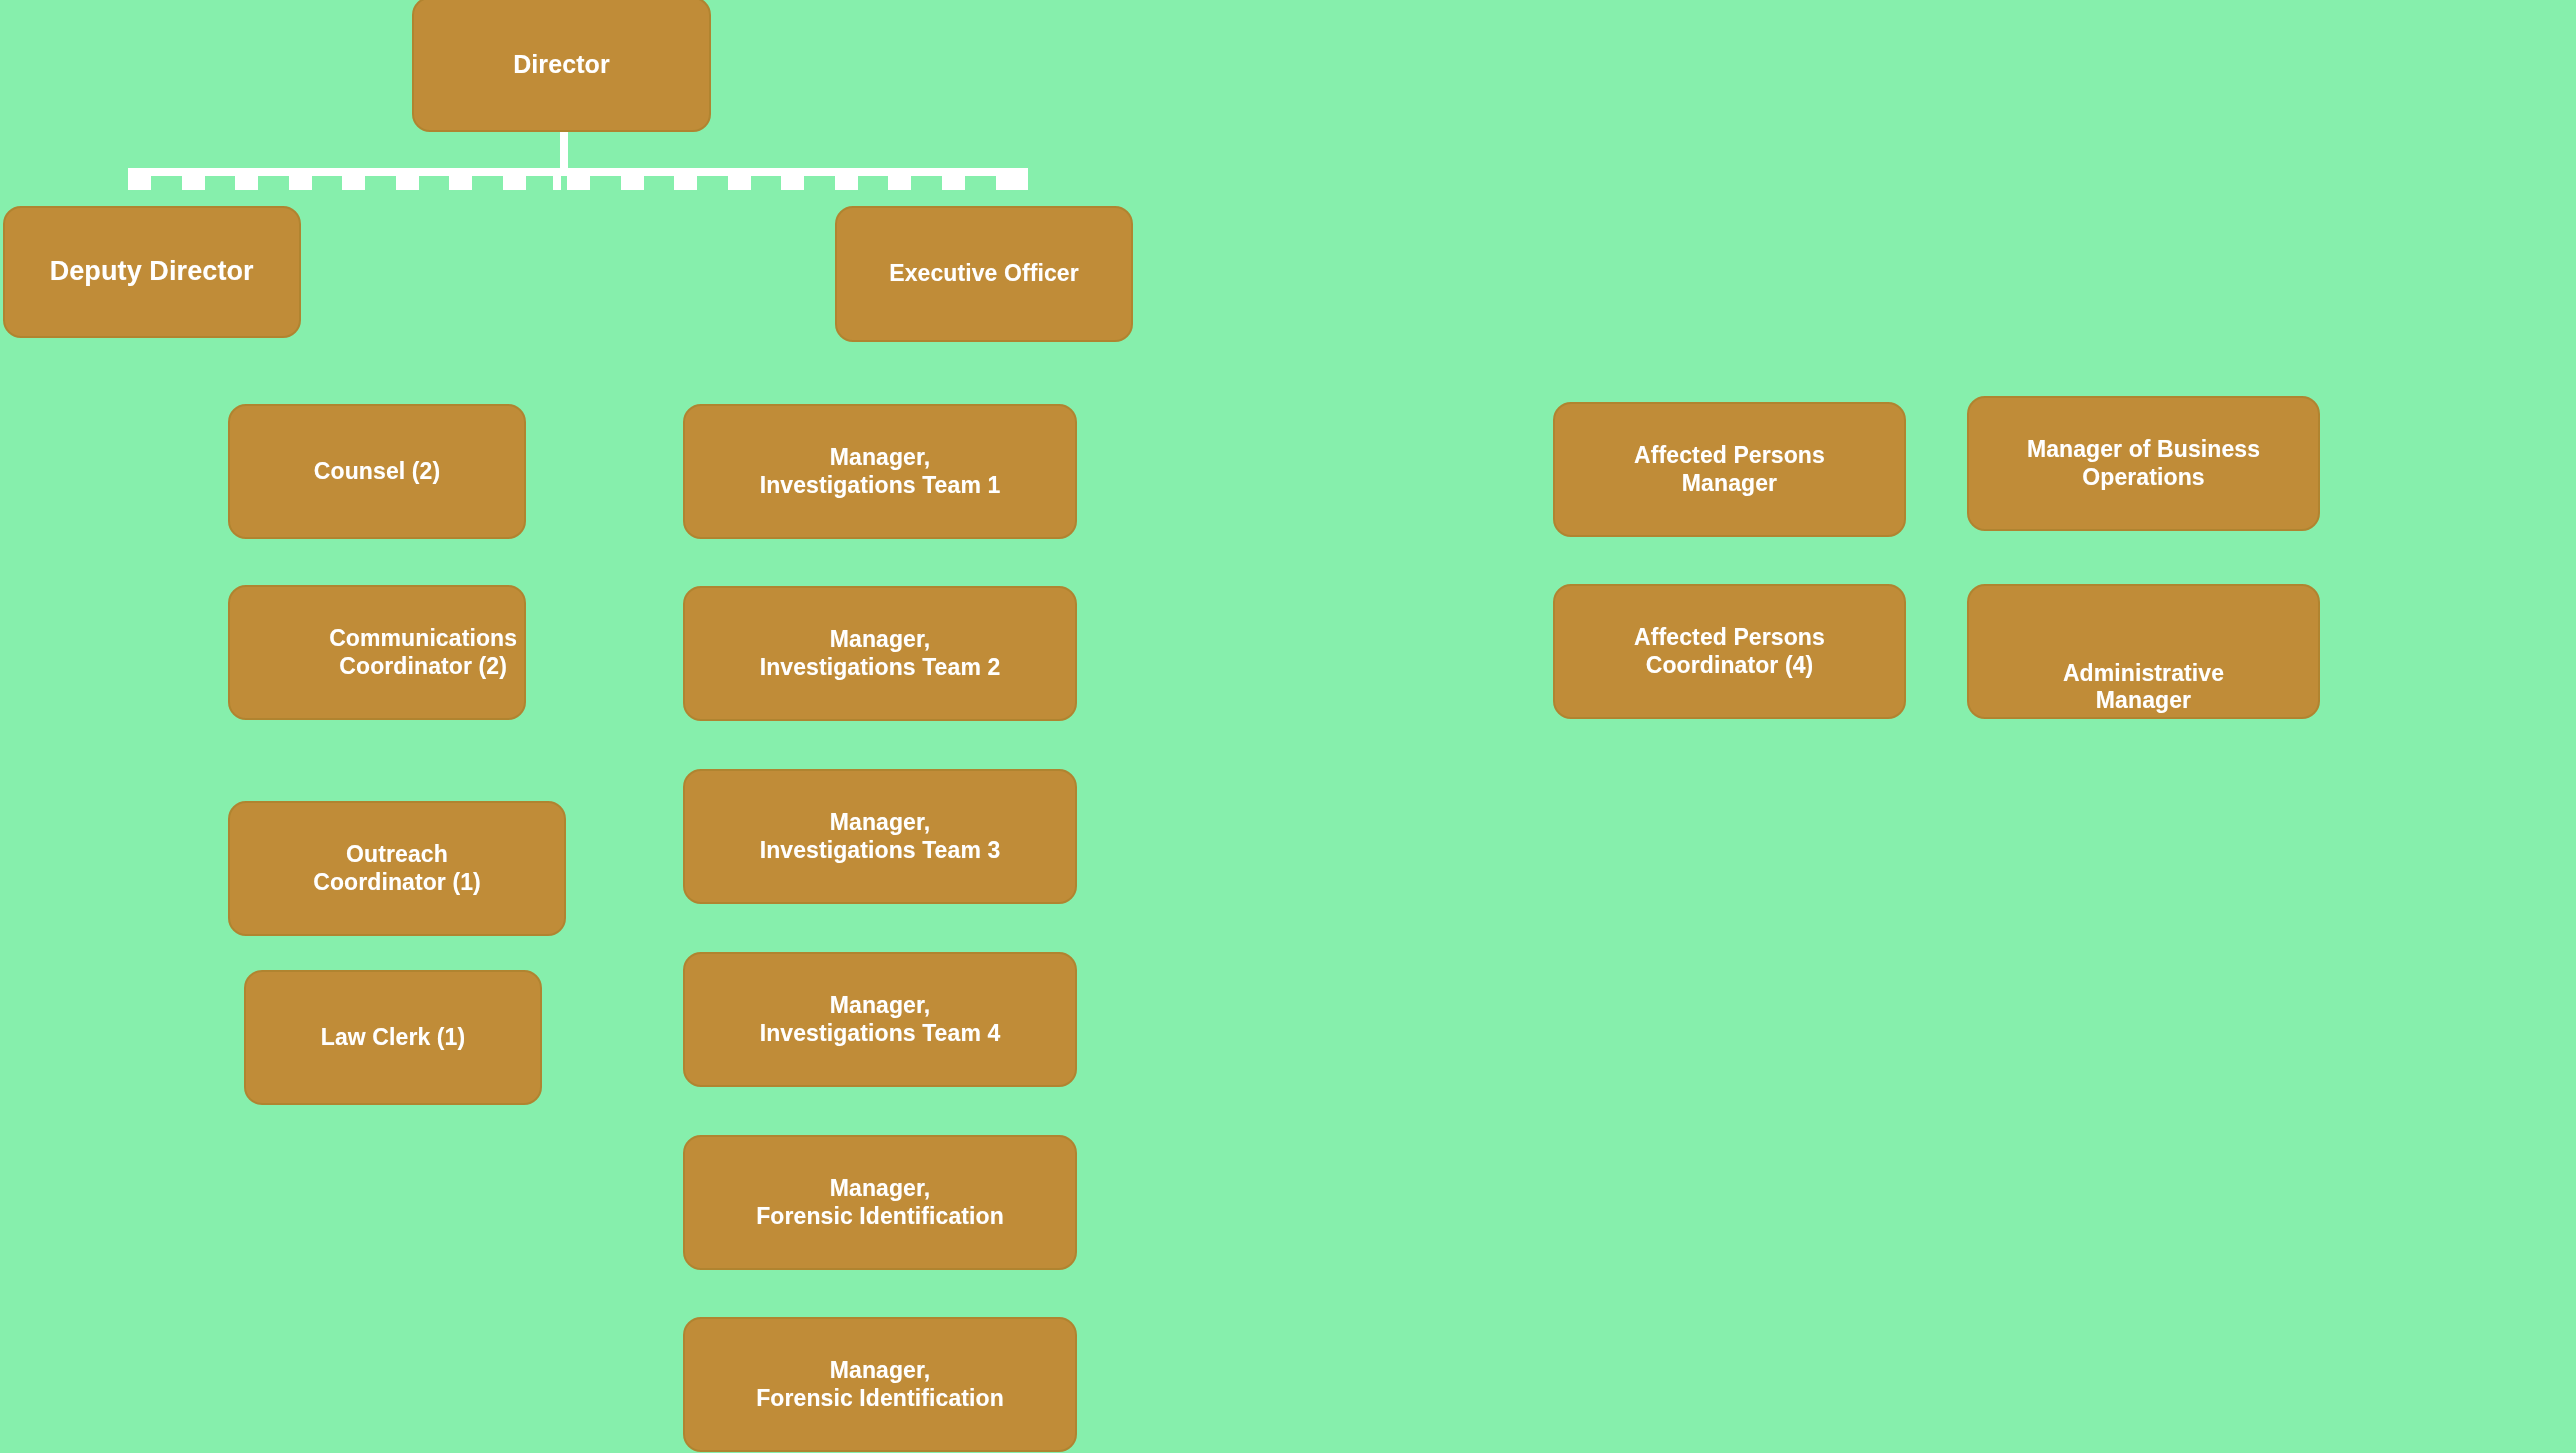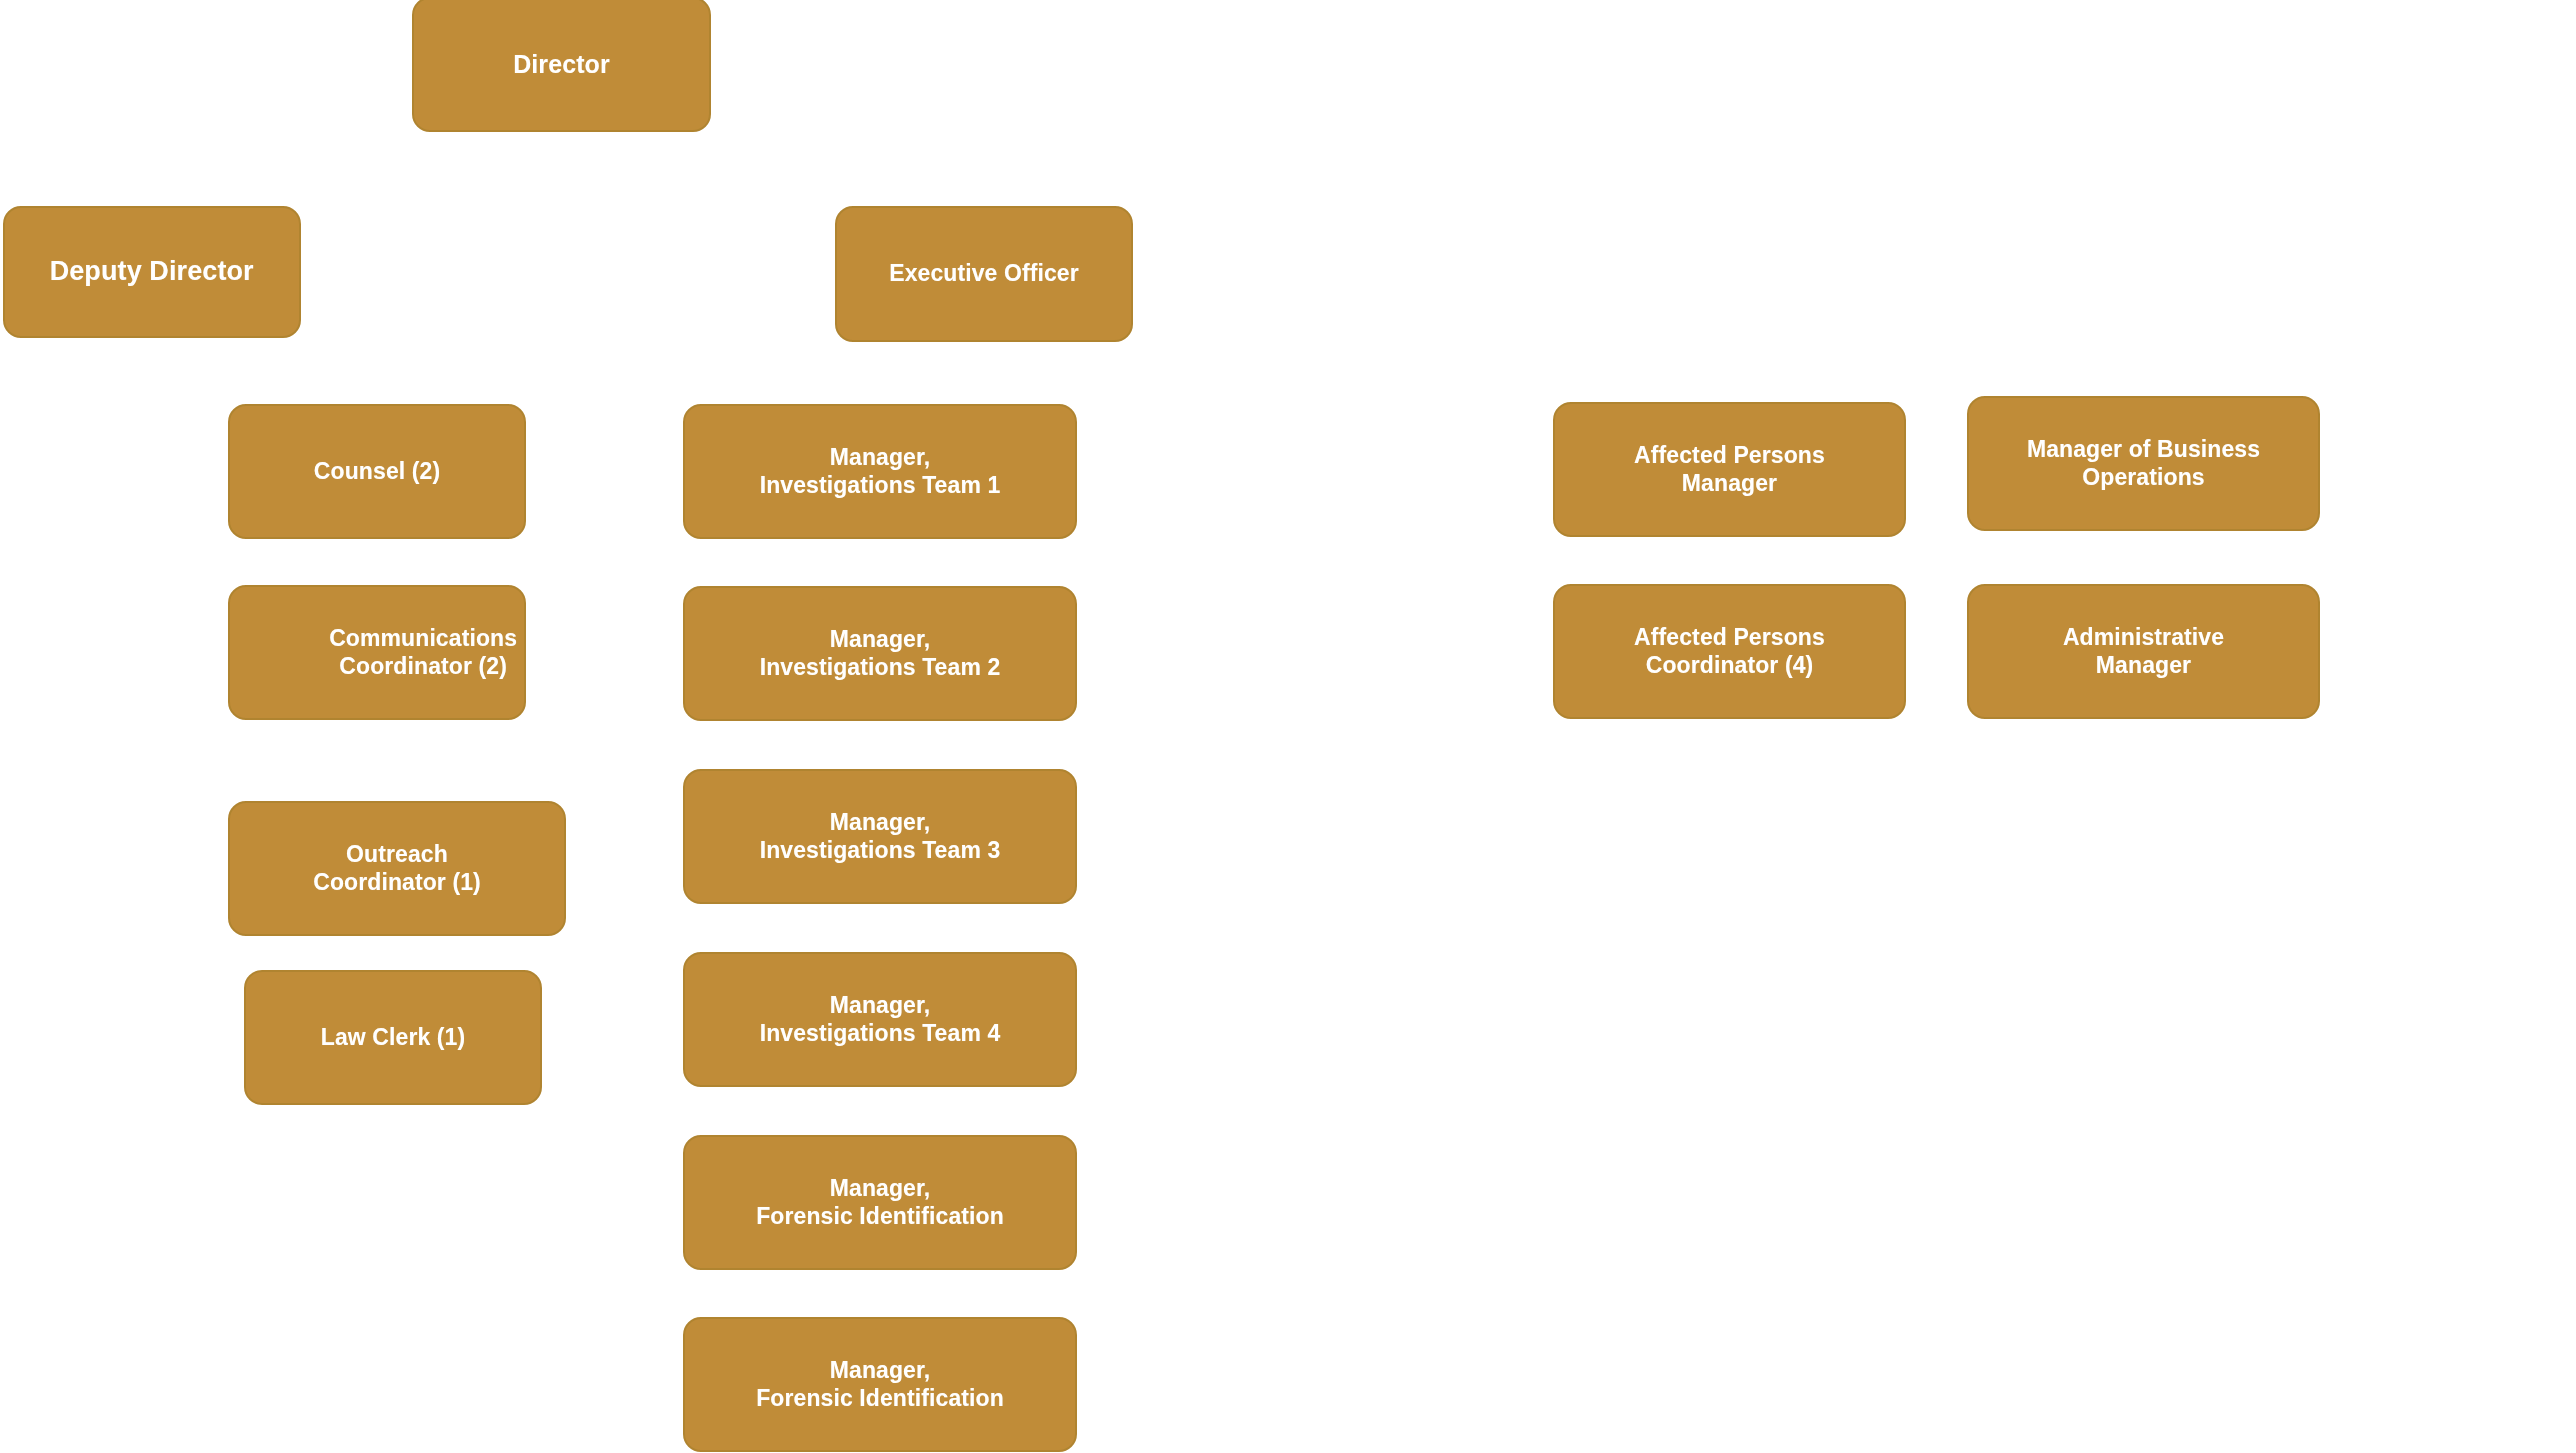--- a/index.html
+++ b/index.html
@@ -8,21 +8,21 @@
     padding: 0;
     background: #000000;
   }
   body {
     font-family: "Liberation Sans", sans-serif;
   }
   #chart-canvas {
     position: relative;
     width: 2576px;
     height: 1454px;
-    background: #ffffff;
+    background: #86efac;
     overflow: hidden;
   }
   .node {
     position: absolute;
     box-sizing: border-box;
     background: #c08c38;
     border: 2.1px solid #b08430;
     border-radius: 18px;
     color: #ffffff;
     font-weight: bold;
@@ -166,19 +166,19 @@
   <div class="node" style="left:1553px; top:584px; width:353px; height:135px; font-size:23px;">
     <span class="node-label">Affected Persons
 Coordinator  (4)</span>
   </div>
 
   <div class="node" style="left:1967px; top:396px; width:353px; height:135px; font-size:23px;">
     <span class="node-label">Manager of Business
 Operations</span>
   </div>
 
-  <div class="node" style="left:1967px; top:584px; width:353px; height:135px; font-size:23px;">
+  <div class="node" style="left:1967px; top:584px; width:353px; height:135px; font-size:23px;align-items:flex-end;">
     <span class="node-label">Administrative
 Manager</span>
   </div>
 
 </div>
 
 
 </body></html>

